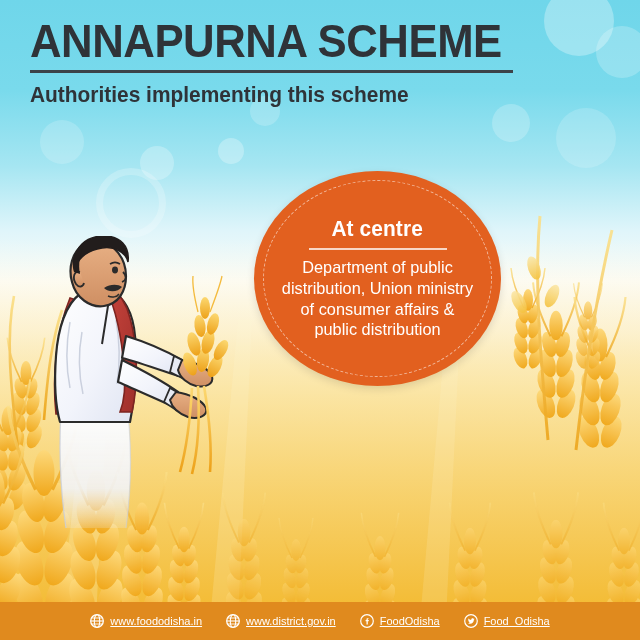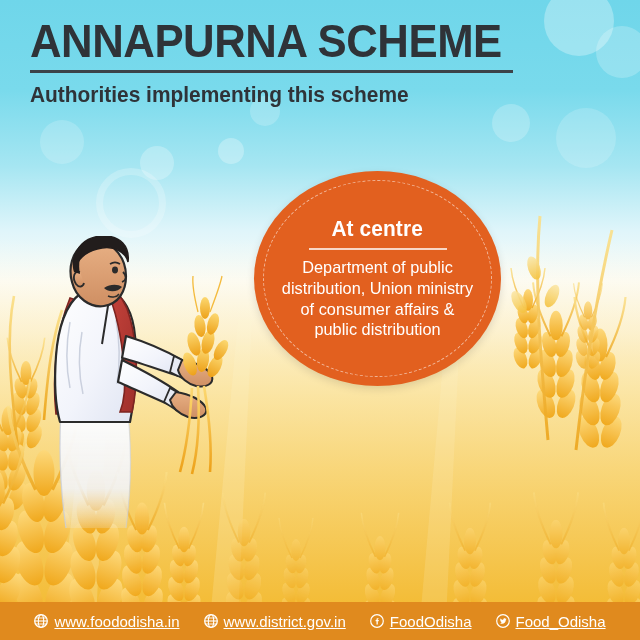--- a/index.html
+++ b/index.html
@@ -157,21 +157,21 @@
     justify-content:center;
     gap:24px;
     z-index:8;
   }
   .f-item {
     display:flex;
     align-items:center;
     gap:6px;
     color:#fff;
     font-family:"Liberation Sans Narrow","Liberation Sans",sans-serif;
-    font-size:15px;
+    font-size:11px;
     white-space:nowrap;
   }
   .f-item svg { display:block; }
 </style>
 </head>
 <body>
 
 <div id="poster">
 
   <div class="bokeh" style="left:544px;top:-14px;width:70px;height:70px;"></div>

